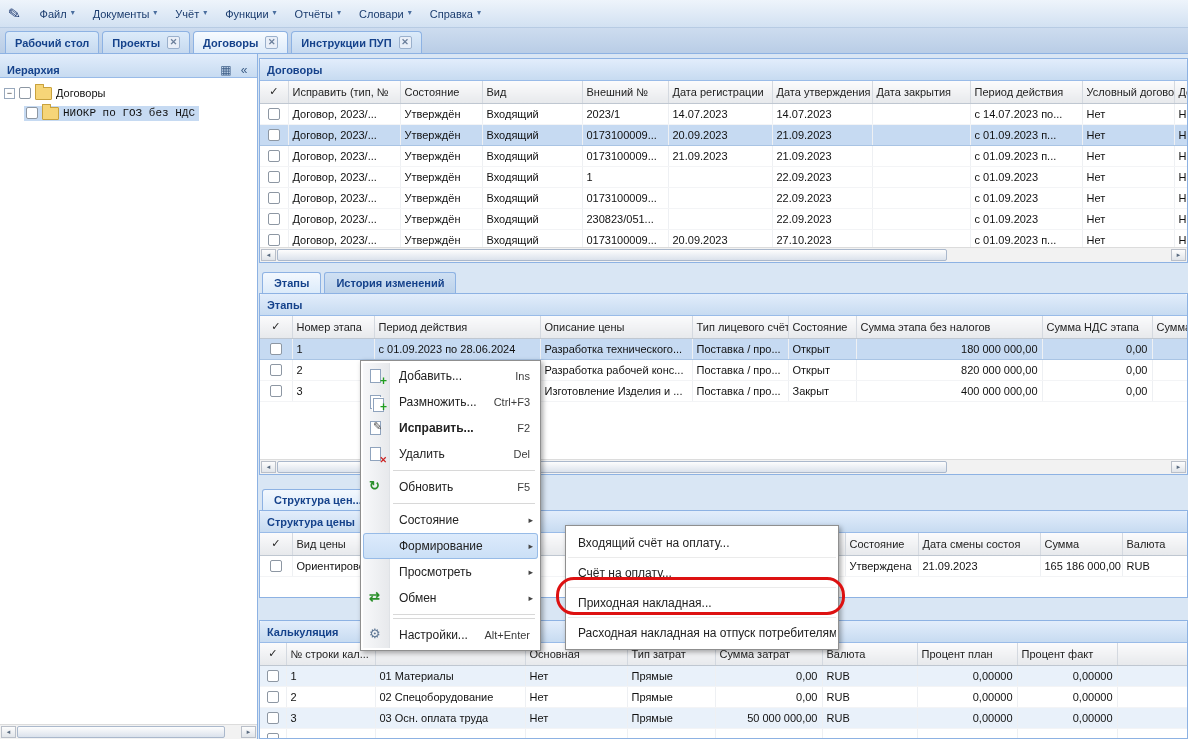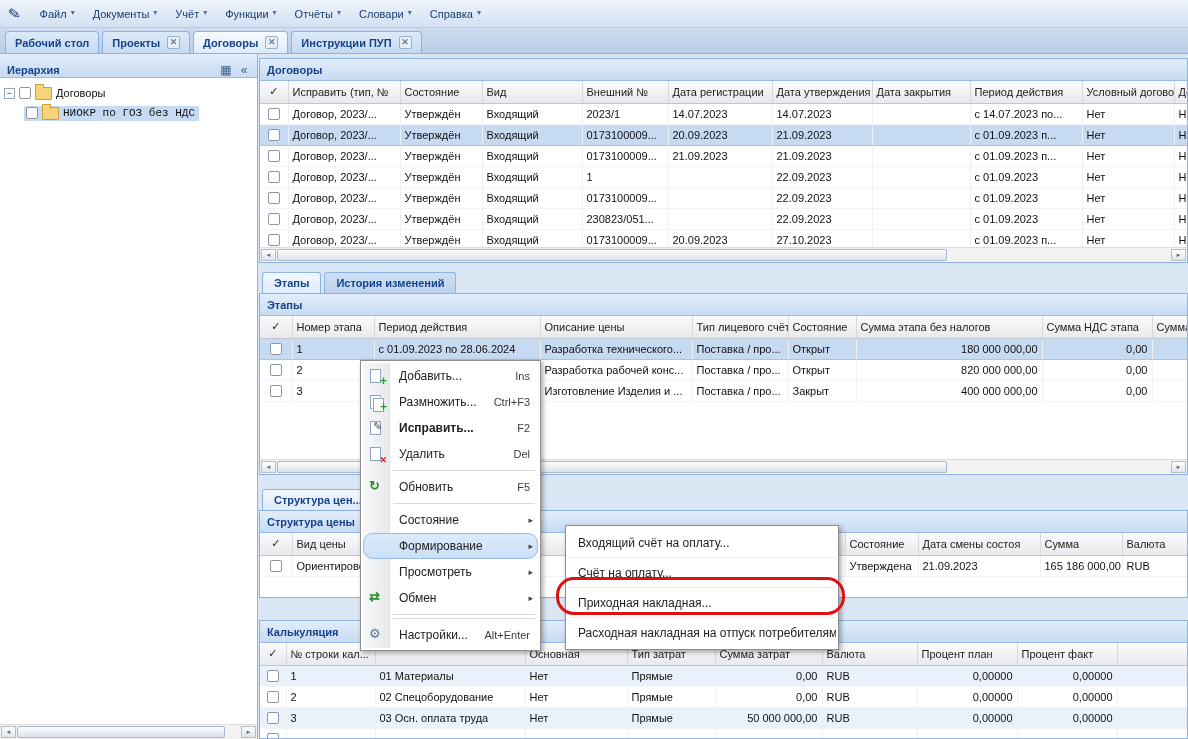--- a/index.html
+++ b/index.html
@@ -81,21 +81,21 @@
         box-shadow:2px 2px 5px rgba(0,0,0,.35);padding:2px;z-index:40;}
   .menu.ctx{left:360px;top:360px;width:181px;}
   .mstrip{position:absolute;left:2px;top:2px;bottom:2px;width:26px;
           background:linear-gradient(to right,#f7f8fa,#e7e9ec);border-right:1px solid #dfe2e6;}
   .mi{position:relative;height:26px;display:flex;align-items:center;padding:0 8px 0 36px;
       font-size:12px;color:#222;}
   .mi .mil{flex:1;white-space:nowrap;overflow:hidden;}
   .mi .mis{margin-left:14px;color:#3c3c3c;font-size:11px;}
   .mi.b .mil{font-weight:bold;}
   .mi.hl{background:linear-gradient(#ddebfc,#cadff6);outline:1px solid #97bbe7;outline-offset:-1px;
-         border-radius:10px;}
+         border-radius:3px;}
   .marr{position:absolute;right:5px;font-size:9px;color:#444;}
   .msep{height:1px;background:#d8d8d8;margin:3px 3px 3px 30px;}
   .mic{position:absolute;left:5px;top:50%;transform:translateY(-50%);width:18px;height:16px;}
   .icdoc{position:absolute;left:2px;top:1px;width:9px;height:12px;background:#fff;border:1px solid #8fa3bd;}
   .icdoc.b2{left:5px;top:4px;box-shadow:-1px -1px 0 #fff;}
   .badge{position:absolute;font-weight:bold;}
   .plus{right:-1px;bottom:-4px;color:#1f9e1f;font-size:12px;}
   .cross{right:-1px;bottom:-3px;color:#cc2222;font-size:9px;}
   .glyph{position:absolute;left:1px;top:-1px;font-size:13px;}
   .g-green{color:#2a8f2a;font-weight:bold;}

